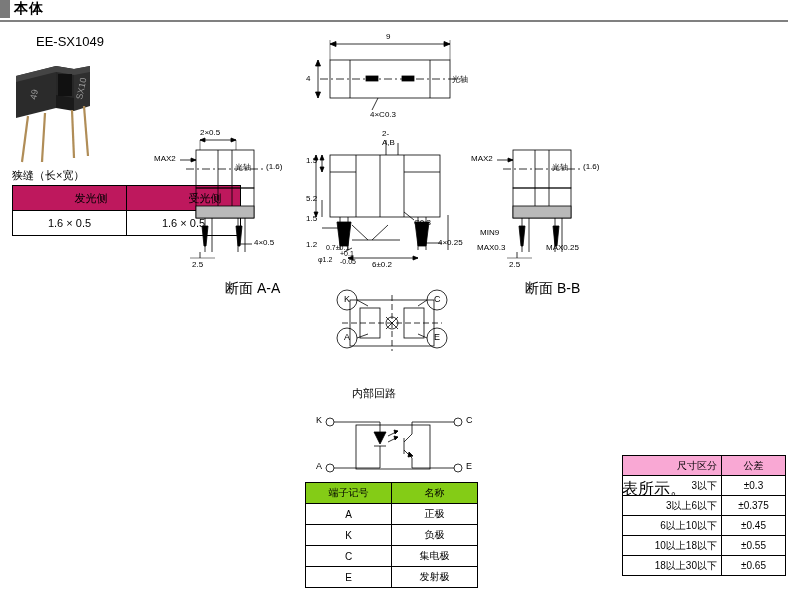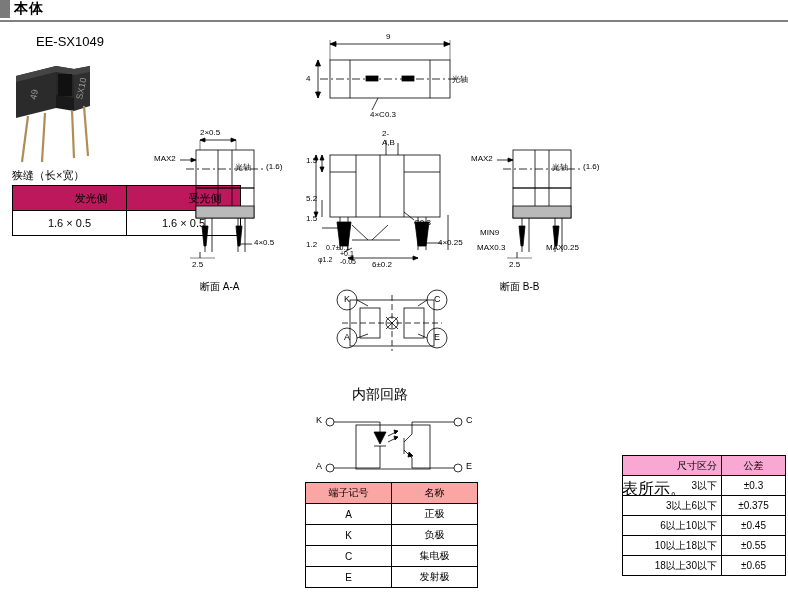--- a/index.html
+++ b/index.html
@@ -34,30 +34,30 @@
   }
   table.slit th,table.slit td{
     border:1px solid #000;text-align:center;padding:3px 0;width:70px;height:18px;
   }
   table.slit th{background:#be185d;font-weight:normal;padding-left:43px;}
   
   .draw{position:absolute;left:0;top:0;width:788px;height:601px;pointer-events:none;}
   .lbl{position:absolute;font-size:8px;font-family:"Liberation Sans",sans-serif;white-space:nowrap;}
   .lbl.s7{font-size:7px;}
   .lbl.s9{font-size:9px;}
-  .cap{position:absolute;font-size:10px;}
+  .cap{position:absolute;font-size:14px;margin-left:25px;}
   
-  .circtitle{position:absolute;left:352px;top:386px;font-size:14px;}
+  .circtitle{position:absolute;left:352px;top:386px;font-size:11px;}
   table.term{
     position:absolute;left:305px;top:482px;border-collapse:collapse;font-size:10px;
   }
   table.term th,table.term td{
     border:1px solid #000;text-align:center;padding:2px 0;height:16px;
   }
-  table.term th{background:#fca5a5;font-weight:normal;text-align:center;}
+  table.term th{background:#84cc16;font-weight:normal;text-align:center;}
   table.term th:nth-child(1),table.term td:nth-child(1){width:85px;}
   table.term th:nth-child(2),table.term td:nth-child(2){width:85px;}
   .tolnote{position:absolute;left:622px;top:440px;font-size:16px;margin-top:18px;}
   table.tol{
     position:absolute;left:622px;top:455px;border-collapse:collapse;font-size:10px;
   }
   table.tol th,table.tol td{
     border:1px solid #000;height:17px;padding:1px 4px;
   }
   table.tol th{background:#f9a8d4;font-weight:normal;text-align:center;}

